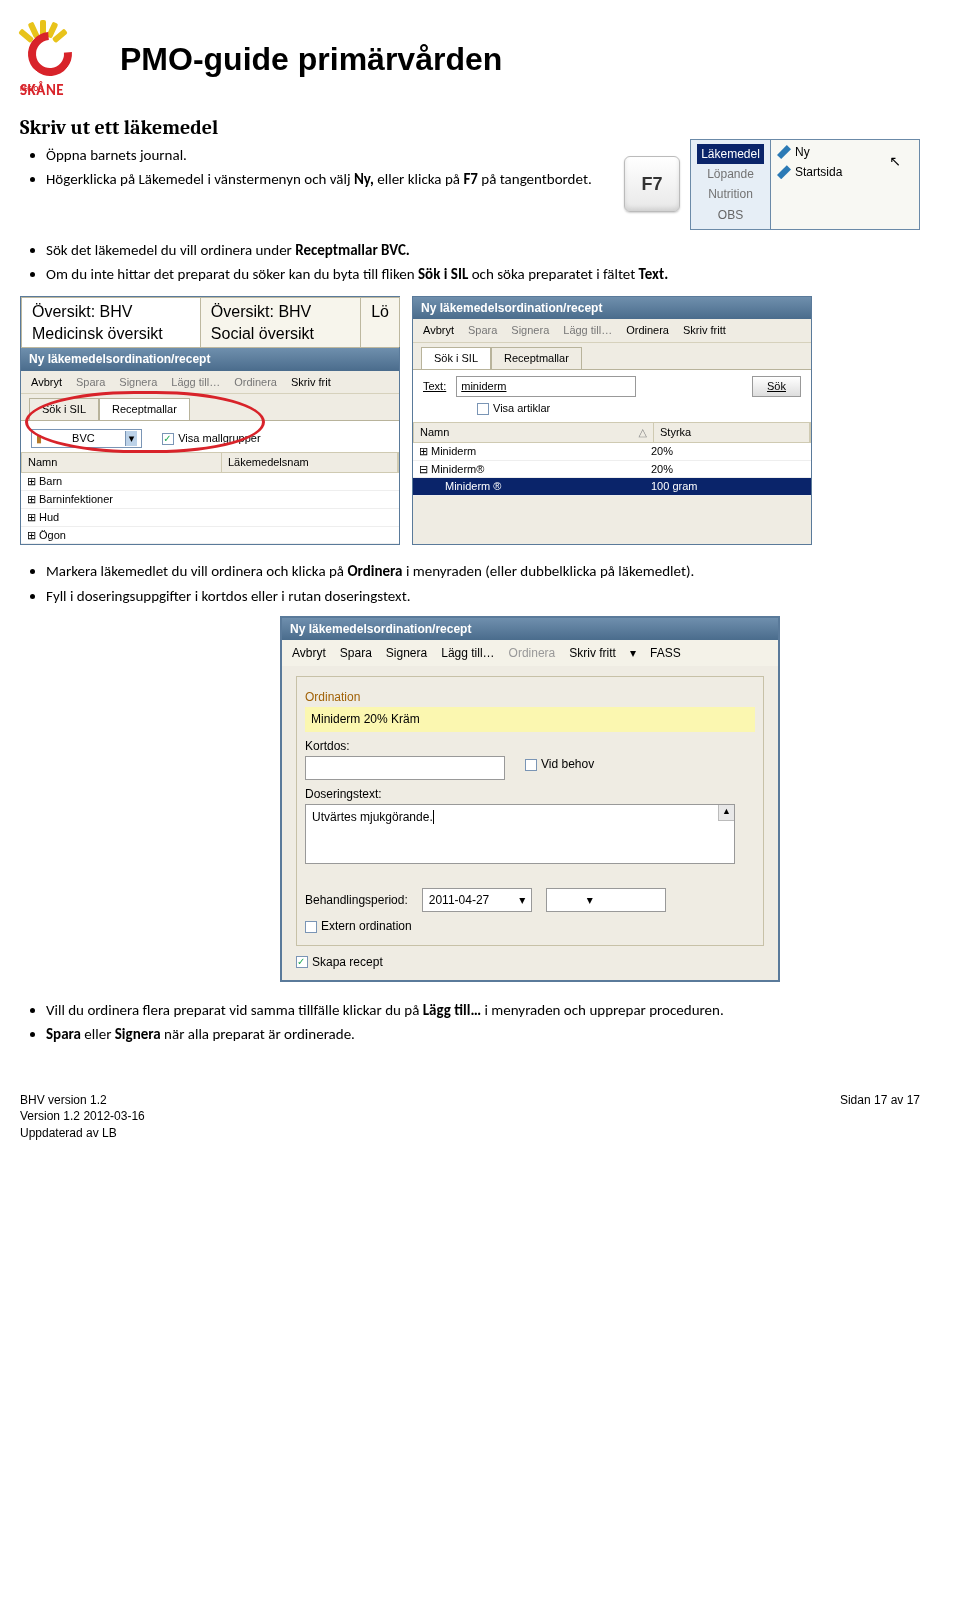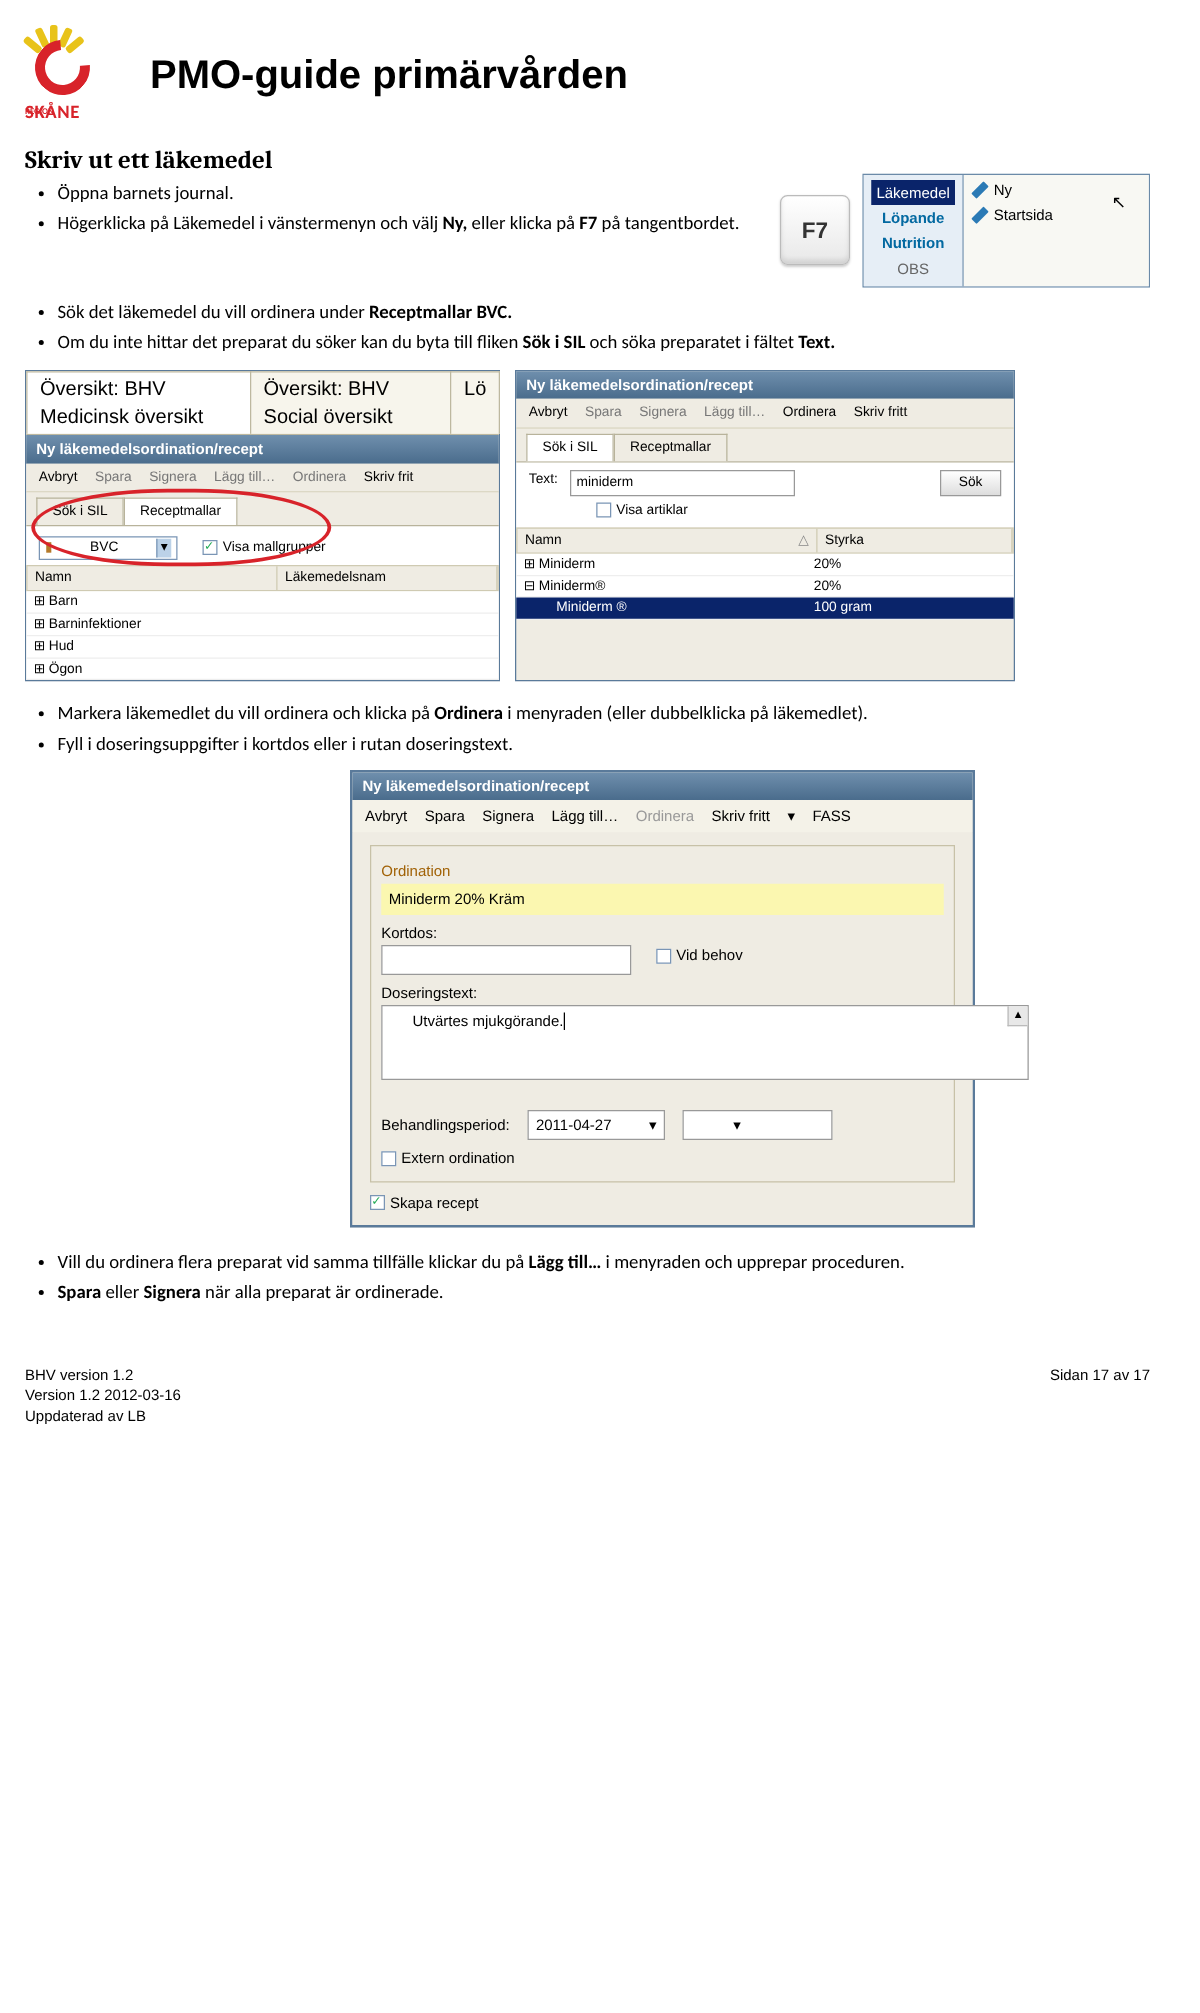--- a/index.html
+++ b/index.html
@@ -32,21 +32,21 @@
     font-weight:bold; font-size:18px; font-family:Arial; color:#333;
     box-shadow: inset 0 -3px 4px rgba(0,0,0,.1), 0 1px 2px rgba(0,0,0,.2);
   }
   .menu-shot {
     border:1px solid #6b8aa8; background:#e6eef6; font-size:12px; font-family:Tahoma,Arial;
     display:flex; width:230px;
   }
   .menu-left { padding:4px 6px; background:#e6eef6; width:80px; border-right:1px solid #6b8aa8;text-align:center;}
   .menu-left .mitem { padding:2px 3px; }
   .menu-left .sel { background:#0a246a; color:#fff; padding:2px 3px;}
-  .menu-left .g { color:#0369a1; font-weight:bold;}
+  .menu-left .g { color:#737373; font-weight:normal;}
   .menu-right { background:#f8f8f3; flex:1; padding:2px; position:relative;}
   .menu-right .row { display:flex; align-items:center; gap:4px; padding:2px 4px;}
   .pencil { width:14px; height:14px; display:inline-block; background:#2b7ab5; clip-path: polygon(0 70%, 70% 0, 100% 30%, 30% 100%);}
   .cursor { position:absolute; right:18px; top:12px; font-size:14px;}
   .shot-row { display:flex; gap:12px; margin:12px 0 16px; }
   .winbox { border:1px solid #5a7a9a; font-family:Tahoma,Arial; font-size:11px; background:#efece3;}
   .titlebar { background:linear-gradient(#6f8fad,#4a6c8c); color:#fff; padding:3px 8px; font-weight:bold; font-size:12px;}
   .tabbar { display:flex; background:#efece3; border-bottom:1px solid #bdb89f;}
   .tab { padding:3px 10px; border:1px solid #bdb89f; border-bottom:none; background:#f7f5ec; margin-right:-1px; font-size:16px;}
   .tab.white { background:#fff; }
@@ -69,21 +69,21 @@
   .expand { width:12px; display:inline-block;}
   .hl { background:#0a246a; color:#fff;}
   .chk { width:12px;height:12px; display:inline-block; border:1px solid #7a95b5; background:#fff; vertical-align:middle; margin-right:4px; position:relative;}
   .chk.on::after { content:'✓'; position:absolute; font-size:10px; top:-2px; left:0; color:#2a5;}
   .txtin { border:1px solid #999; background:#fff; padding:2px 4px; font-size:11px; display:inline-block;}
   .bigshot { width:500px; margin:10px 0 18px 260px; border:2px solid #5a7a9a; font-family:Tahoma,Arial; font-size:12px; background:#efece3;}
   .bigshot .form { padding:10px 14px; background:#efece3;}
   .fieldlbl { font-size:12px; margin:6px 0 2px;}
   .yellowbox { background:#fbf7b0; padding:4px 6px; font-size:12px;}
   .inputfull { width:200px; border:1px solid #999; background:#fff; padding:3px 5px; font-size:12px;}
-  .textarea { width:518px; height:60px; border:1px solid #999; background:#fff; padding:4px 24px; font-size:12px; position:relative;}
+  .textarea { width:430px; height:60px; border:1px solid #999; background:#fff; padding:4px 6px; font-size:12px; position:relative;}
   .scrollbtn { position:absolute; right:0; top:0; width:16px; height:16px; background:#e8e8e8; border-left:1px solid #bbb; border-bottom:1px solid #bbb; font-size:9px; text-align:center;}
   .datein { border:1px solid #999; background:#fff; padding:3px 6px; font-size:12px; display:inline-flex; align-items:center; gap:30px;}
   .footer { display:flex; justify-content:space-between; font-size:12px; margin-top:48px; font-family:Arial;}
   .sokbtn { border:1px solid #999; background:linear-gradient(#fff,#ddd); padding:2px 14px; font-size:11px;}
   .clearfix::after{content:"";display:table;clear:both;}
 </style>
 </head>
 <body>
 
 <div class="header">
@@ -209,21 +209,21 @@
       <span>Signera</span>
       <span>Lägg till…</span>
       <span class="act">Ordinera</span>
       <span class="act">Skriv fritt</span>
     </div>
     <div class="subtabs">
       <div class="subtab active">Sök i SIL</div>
       <div class="subtab">Receptmallar</div>
     </div>
     <div class="pane">
-      <div style="display:flex; gap:10px; ">
+      <div style="display:flex; gap:10px; align-items:center;text-decoration:underline;">
         <span>Text:</span>
         <span class="txtin" style="width:180px">miniderm</span>
         <span style="flex:1"></span>
         <span class="sokbtn">Sök</span>
       </div>
       <div style="margin:4px 0 0 54px;">
         <label><span class="chk"></span><span>Visa artiklar</span></label>
       </div>
     </div>
     <div class="thead">

